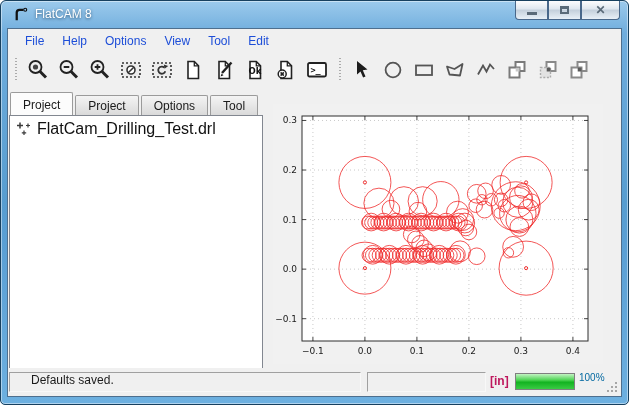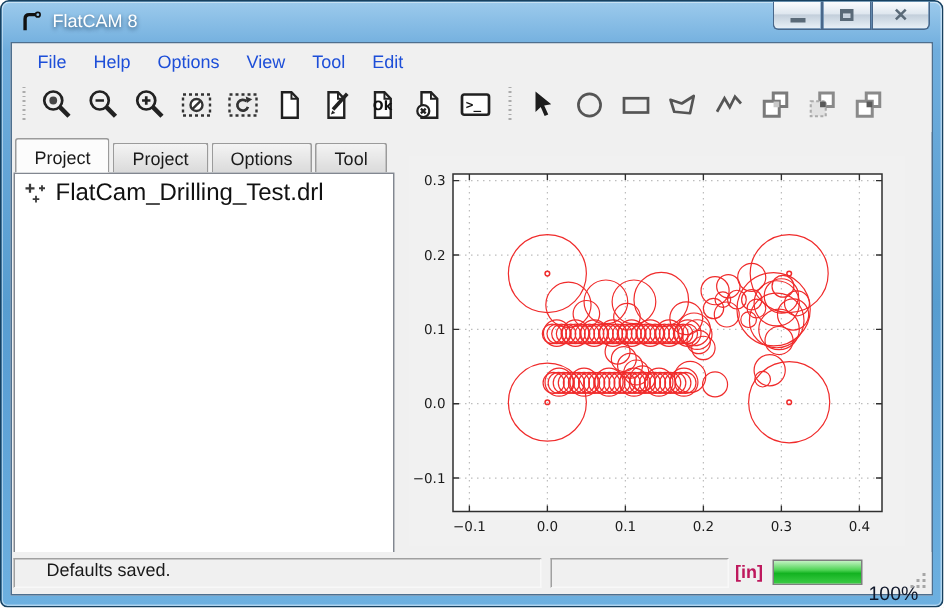--- a/index.html
+++ b/index.html
@@ -61,21 +61,21 @@
   .sb-panel{position:absolute;top:4px;height:20px;background:#f0f0f0;
     border:1px solid;border-color:#a0a0a0 #f8f8f8 #f8f8f8 #a0a0a0;
     font-size:12px;color:#1a1a1a;display:flex;align-items:flex-start;padding:0 21px;}
   .sb-msg{left:1px;width:352px;}
   .sb-empty{left:359px;width:119px;}
   .sb-units{position:absolute;left:482px;top:6px;font-size:12px;font-weight:bold;color:#be185d;}
   .sb-progress{position:absolute;left:507px;top:5px;width:60px;height:17px;
     border:1px solid #7f7f7f;background:#fff;}
   .sb-progress-fill{height:100%;
     background:linear-gradient(180deg,#c2f3c2 0%,#4fd455 40%,#13b321 55%,#3acb44 100%);}
-  .sb-pct{position:absolute;left:571px;top:20px;font-size:13px;color:#0f172a;}
+  .sb-pct{position:absolute;left:571px;top:4px;font-size:10px;color:#0369a1;}
   .grip{position:absolute;right:4px;bottom:4px;width:2px;height:2px;background:#a6a6a6;
     box-shadow:-4px 0 #a6a6a6,-8px 0 #a6a6a6,0 -4px #a6a6a6,-4px -4px #a6a6a6,0 -8px #a6a6a6;}
 </style>
 </head>
 <body>
 
 <div id="win">
   <div class="titlebar">
     <svg class="app-icon" viewBox="0 0 18 18">
       <path d="M5,15 V7 q0,-3 3,-3 h4" fill="none" stroke="#101010" stroke-width="2.4"></path>

